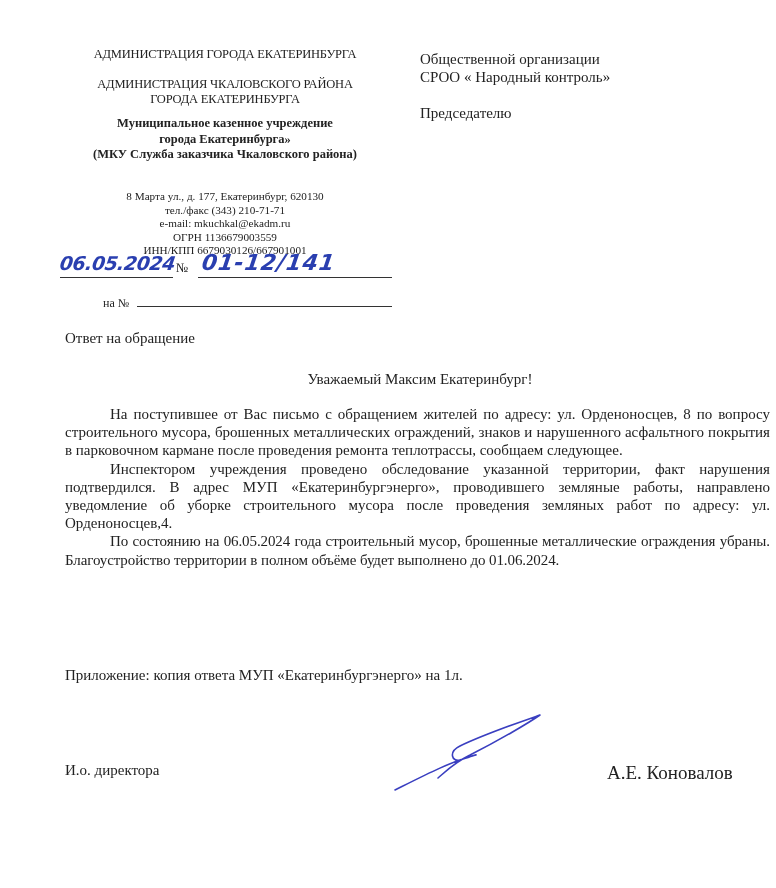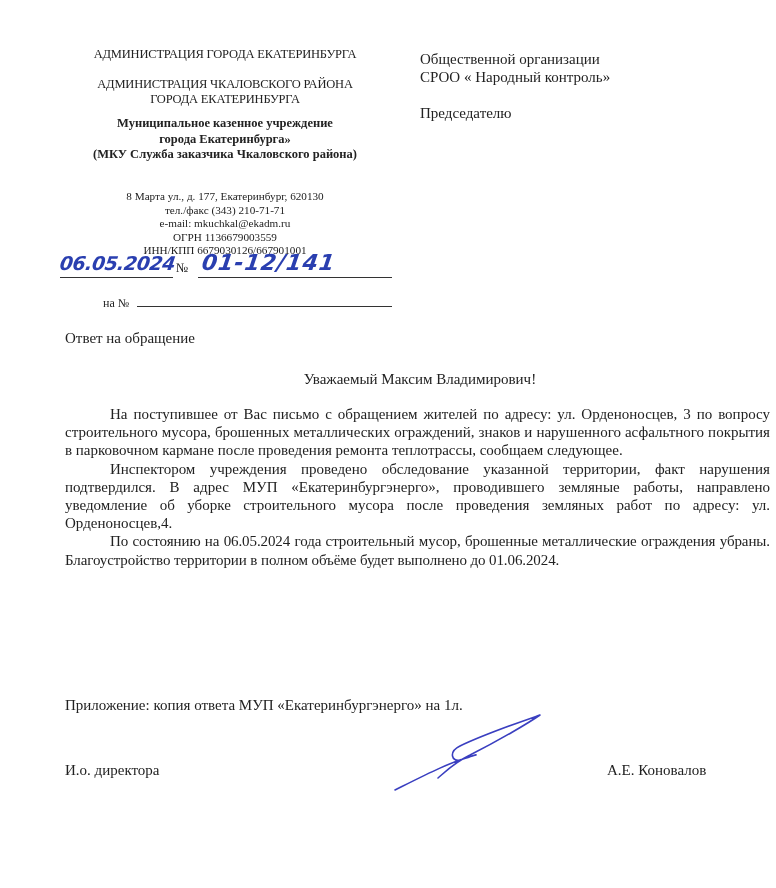--- a/index.html
+++ b/index.html
@@ -32,23 +32,23 @@
   .reg-on-label { position: absolute; left: 15px; top: 44px; font-size: 12px; margin-left: 28px; }
   .reg-on-line { position: absolute; left: 77px; top: 54px; width: 255px; border-top: 1px solid #333; }
 
   .subject { left: 65px; top: 330px; font-size: 15px; }
   .salutation { left: 65px; width: 710px; top: 371px; font-size: 15px; text-align: center; }
 
   .body { left: 65px; width: 705px; top: 405px; font-size: 15px; line-height: 18.2px; text-align: justify; }
   .body p { margin: 0; text-indent: 45px; }
   .body .p3 { letter-spacing: -0.1px; }
 
-  .attachment { left: 65px; top: 667px; font-size: 15px; margin-top: 30px; }
+  .attachment { left: 65px; top: 667px; font-size: 15px; }
   .sig-title { left: 65px; top: 762px; font-size: 15px; text-align: right; }
-  .sig-name { left: 607px; top: 762px; font-size: 15px; }
+  .sig-name { left: 607px; top: 762px; font-size: 19px; }
   .signature { left: 370px; top: 700px; width: 180px; height: 100px; }
 </style>
 </head>
 <body>
 
 <div class="abs lh center lh-city">АДМИНИСТРАЦИЯ ГОРОДА ЕКАТЕРИНБУРГА</div>
 <div class="abs lh center lh-district">
   <div>АДМИНИСТРАЦИЯ ЧКАЛОВСКОГО РАЙОНА</div>
   <div>ГОРОДА ЕКАТЕРИНБУРГА</div>
 </div>
@@ -76,24 +76,24 @@
   <span class="reg-date hand">06.05.2024</span>
   <div class="reg-date-line"></div>
   <span class="reg-no-label">№</span>
   <span class="reg-no-value hand">01-12/141</span>
   <div class="reg-no-line"></div>
   <span class="reg-on-label">на №</span>
   <div class="reg-on-line"></div>
 </div>
 
 <div class="abs subject">Ответ на обращение</div>
-<div class="abs salutation">Уважаемый Максим Владимирович!</div>
+<div class="abs salutation">Уважаемый Максим Екатеринбург!</div>
 
 <div class="abs body">
-  <p class="p1">На поступившее от Вас письмо с обращением жителей по адресу: ул. Орденоносцев, 3 по вопросу строительного мусора, брошенных металлических ограждений, знаков и нарушенного асфальтного покрытия в парковочном кармане после проведения ремонта теплотрассы, сообщаем следующее.</p>
+  <p class="p1">На поступившее от Вас письмо с обращением жителей по адресу: ул. Орденоносцев, 8 по вопросу строительного мусора, брошенных металлических ограждений, знаков и нарушенного асфальтного покрытия в парковочном кармане после проведения ремонта теплотрассы, сообщаем следующее.</p>
   <p class="p2">Инспектором учреждения проведено обследование указанной территории, факт нарушения подтвердился. В адрес МУП «Екатеринбургэнерго», проводившего земляные работы, направлено уведомление об уборке строительного мусора после проведения земляных работ по адресу: ул. Орденоносцев,4.</p>
   <p class="p3">По состоянию на 06.05.2024 года строительный мусор, брошенные металлические ограждения убраны.  Благоустройство территории в полном объёме будет выполнено до 01.06.2024.</p>
 </div>
 
 <div class="abs attachment">Приложение: копия ответа МУП «Екатеринбургэнерго» на 1л.</div>
 
 <div class="abs sig-title">И.о. директора</div>
 <svg class="abs signature" viewBox="0 0 180 100">
   <path d="M25 90 C 55 75, 80 62, 105 55 C 110 54, 96 58, 90 60 C 82 62, 78 52, 90 46 C 115 34, 150 22, 170 15 C 160 22, 130 40, 100 55 C 85 62, 75 72, 68 78" fill="none" stroke="#3a3fc0" stroke-width="1.6" stroke-linecap="round" stroke-linejoin="round"></path>
 </svg>

